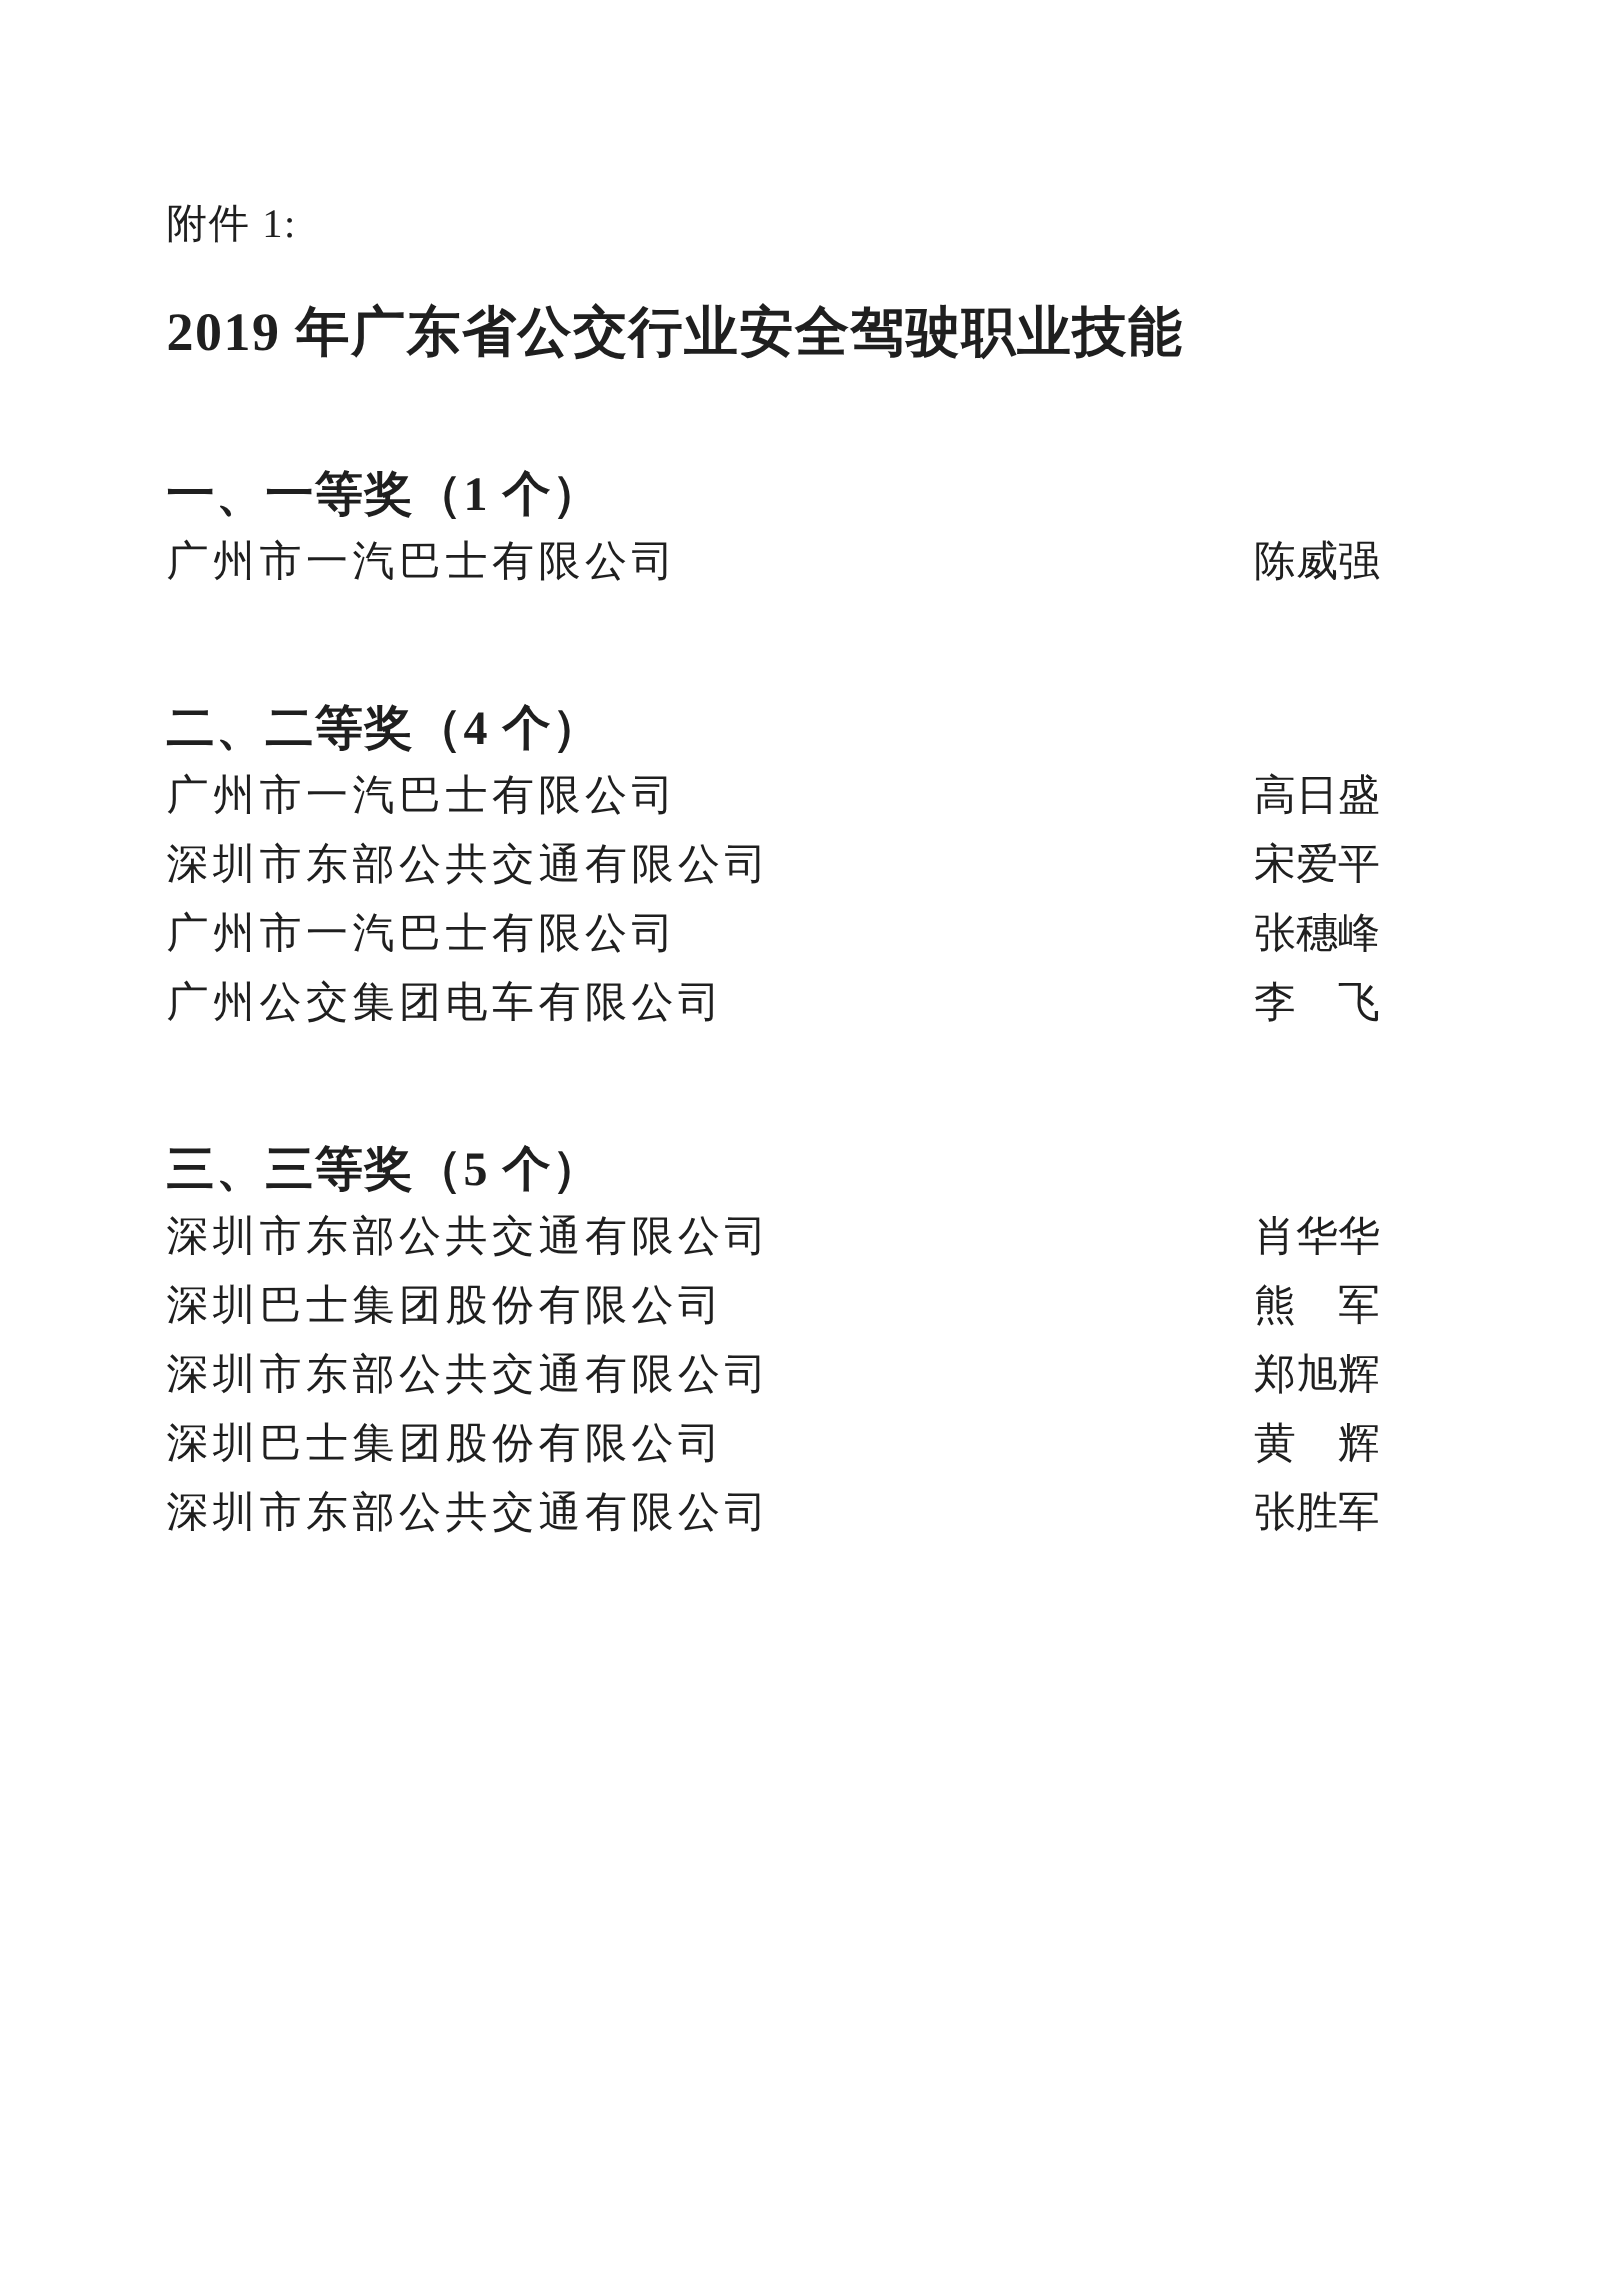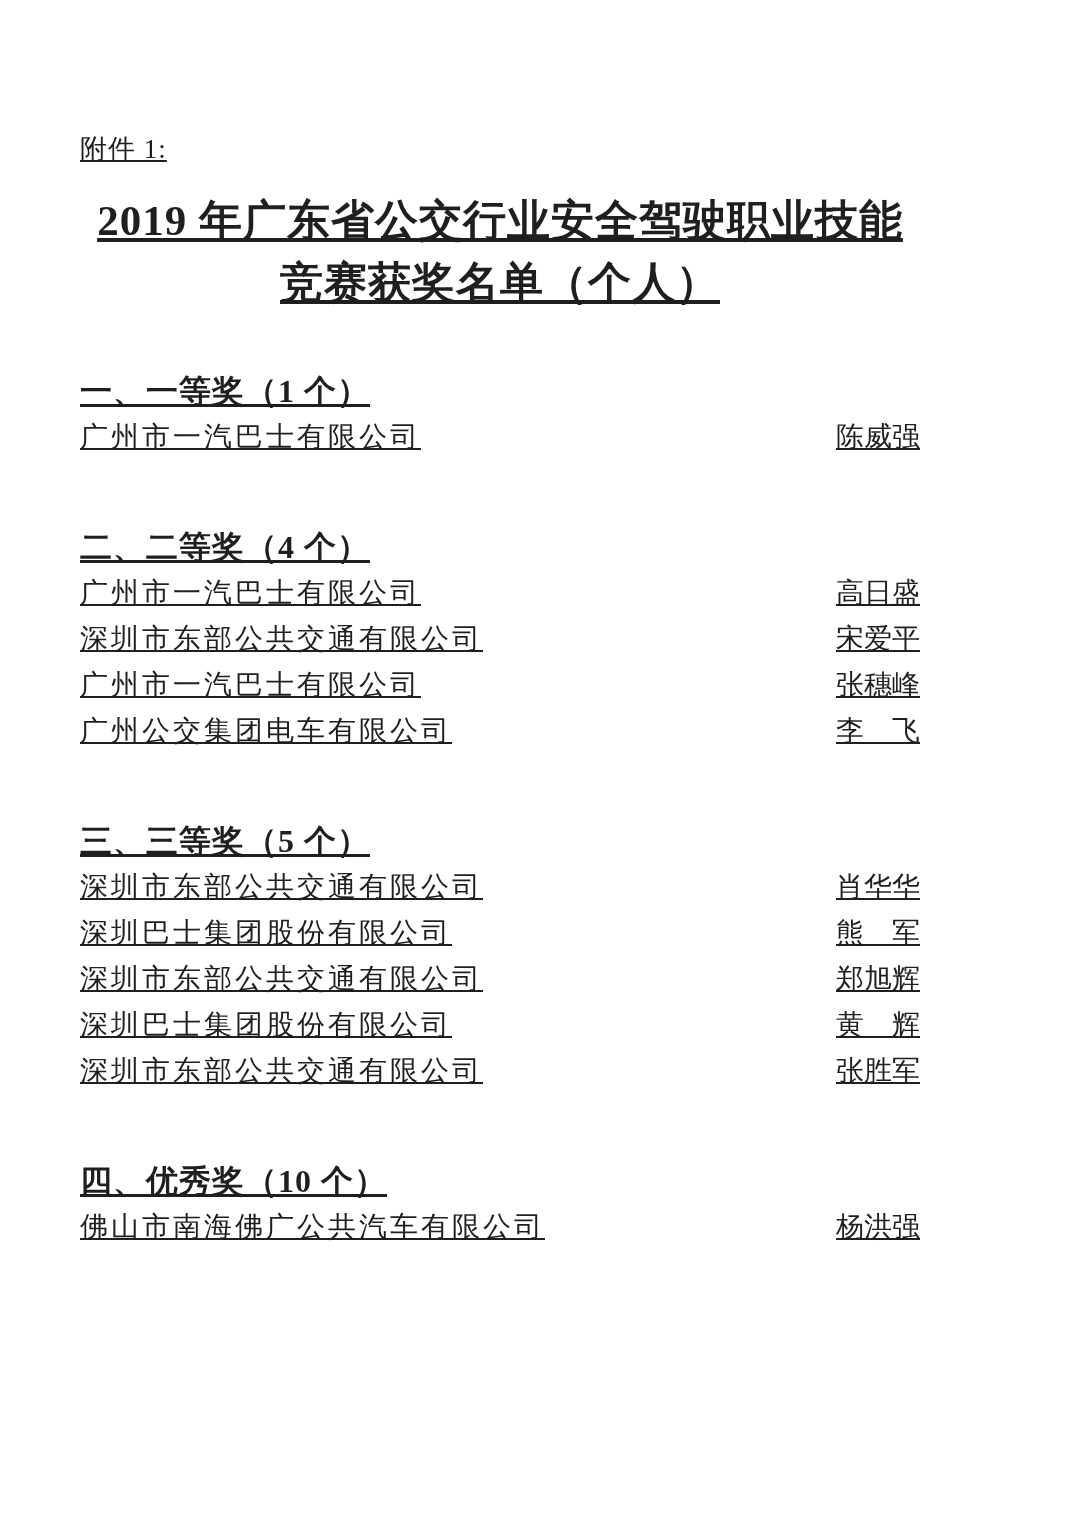--- a/index.html
+++ b/index.html
@@ -11,34 +11,32 @@
     width: 1080px;
     height: 1527px;
     font-family: "Liberation Serif", "DejaVu Serif", serif;
     color: #1f1f1f;
     overflow: hidden;
   }
   .page {
     box-sizing: border-box;
     width: 1080px;
     height: 1205px;
-    padding: 132px 160px 0 80px;
+    padding: 132px 160px 0 111px;
     background: #ffffff;
-    text-decoration: underline;
   }
   .attachment {
     font-size: 27px;
     line-height: 34px;
     letter-spacing: 1px;
   }
   .title {
     margin: 24px 0 0 0;
-    font-size: 43px;
+    font-size: 36px;
     font-weight: bold;
-    text-align: center;
     line-height: 62px;
     letter-spacing: 1px;
   }
   .title .title-line {
     display: block;
   }
   .section {
     margin-top: 76px;
   }
   .section.first {
@@ -71,21 +69,20 @@
 </style>
 </head>
 <body>
 
 <div class="page">
 
   <div class="attachment">附件 1:</div>
 
   <h1 class="title">
     <span class="title-line">2019 年广东省公交行业安全驾驶职业技能</span>
-    <span class="title-line">竞赛获奖名单（个人）</span>
   </h1>
 
   <div class="section first">
     <h2 class="section-heading">一、一等奖（1 个）</h2>
     <div class="row">
       <span class="company">广州市一汽巴士有限公司</span>
       <span class="person">陈威强</span>
     </div>
   </div>
 
@@ -126,21 +123,14 @@
     <div class="row">
       <span class="company">深圳巴士集团股份有限公司</span>
       <span class="person">黄　辉</span>
     </div>
     <div class="row">
       <span class="company">深圳市东部公共交通有限公司</span>
       <span class="person">张胜军</span>
     </div>
   </div>
 
-  <div class="section">
-    <h2 class="section-heading">四、优秀奖（10 个）</h2>
-    <div class="row">
-      <span class="company">佛山市南海佛广公共汽车有限公司</span>
-      <span class="person">杨洪强</span>
-    </div>
-  </div>
 
 </div>
 
 </body></html>

